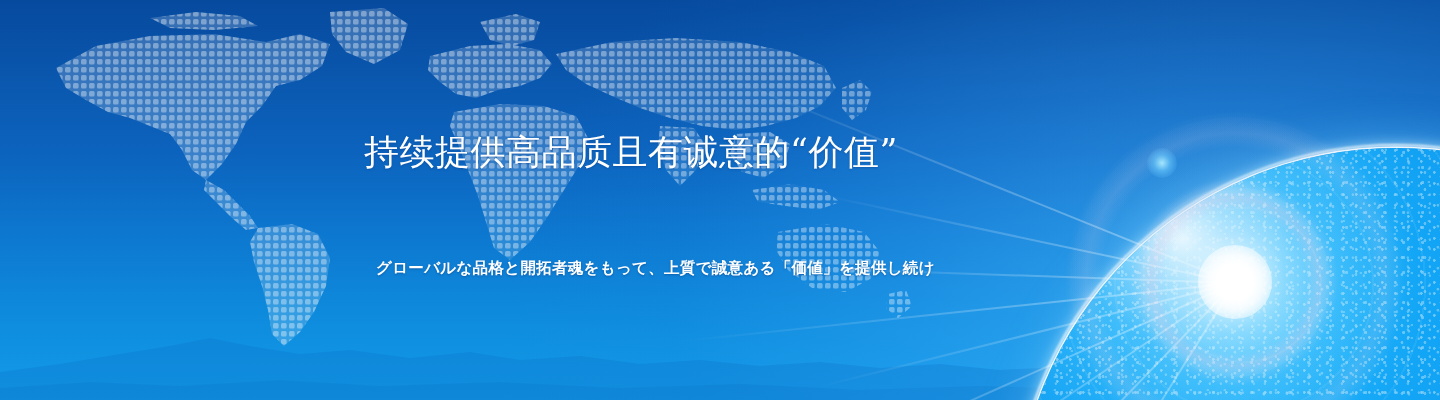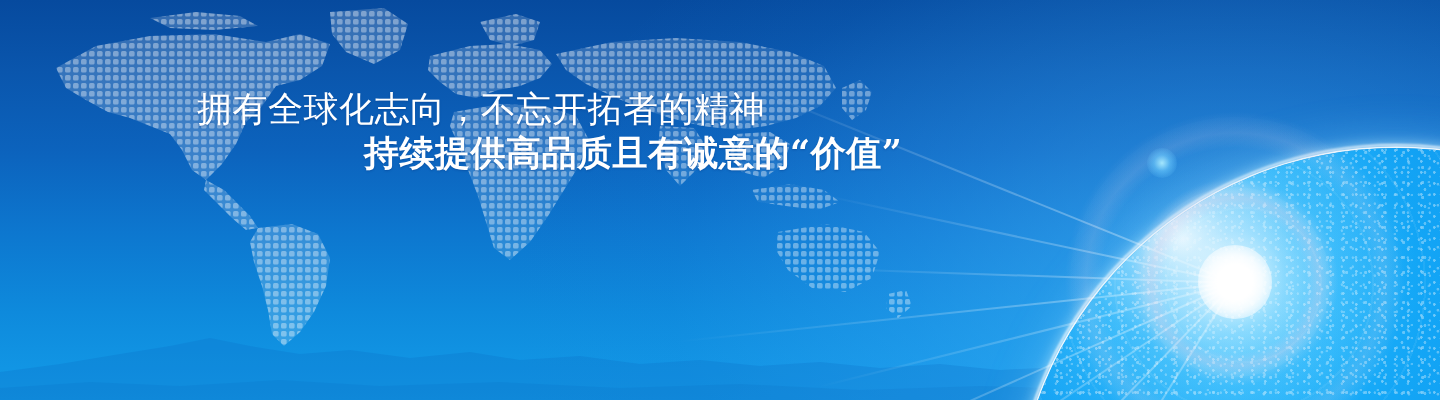--- a/index.html
+++ b/index.html
@@ -219,21 +219,21 @@
     color: #ffffff;
     font-family: "DejaVu Serif", "Liberation Serif", serif;
     font-weight: 400;
     font-size: 35px;
     line-height: 1;
     letter-spacing: 0.5px;
     white-space: nowrap;
     text-shadow: 0 1px 2px rgba(6,50,120,0.35);
   }
   .headline-1 { left: 197px; top: 92px; }
-  .headline-2 { left: 364px; top: 135px; font-weight: bold; }
+  .headline-2 { left: 364px; top: 135px; }
 
   .subline-en {
     position: absolute;
     left: 302px;
     top: 207px;
     color: #ffffff;
     font-family: "DejaVu Sans Mono", "Liberation Mono", monospace;
     font-size: 15px;
     line-height: 1;
     letter-spacing: 0.2px;
@@ -352,17 +352,17 @@
     <i class="fc-ring2"></i>
     <i class="fc-c"></i>
     <i class="fc-ring"></i>
     <i class="fc-b"></i>
     <i class="fc-a"></i>
   </div>
 
   <div class="flare-dot"></div>
 
   <div class="copy">
-    <div class="headline-1">拥有全球化志向，不忘开拓者的精神</div>
     <div class="headline-2">持续提供高品质且有诚意的“价值”</div>
+    <div class="subline-ja">グローバルな品格と開拓者魂をもって、上質で誠意ある「価値」を提供し続け</div>
   </div>
 
 </div>
 
 </body></html>

